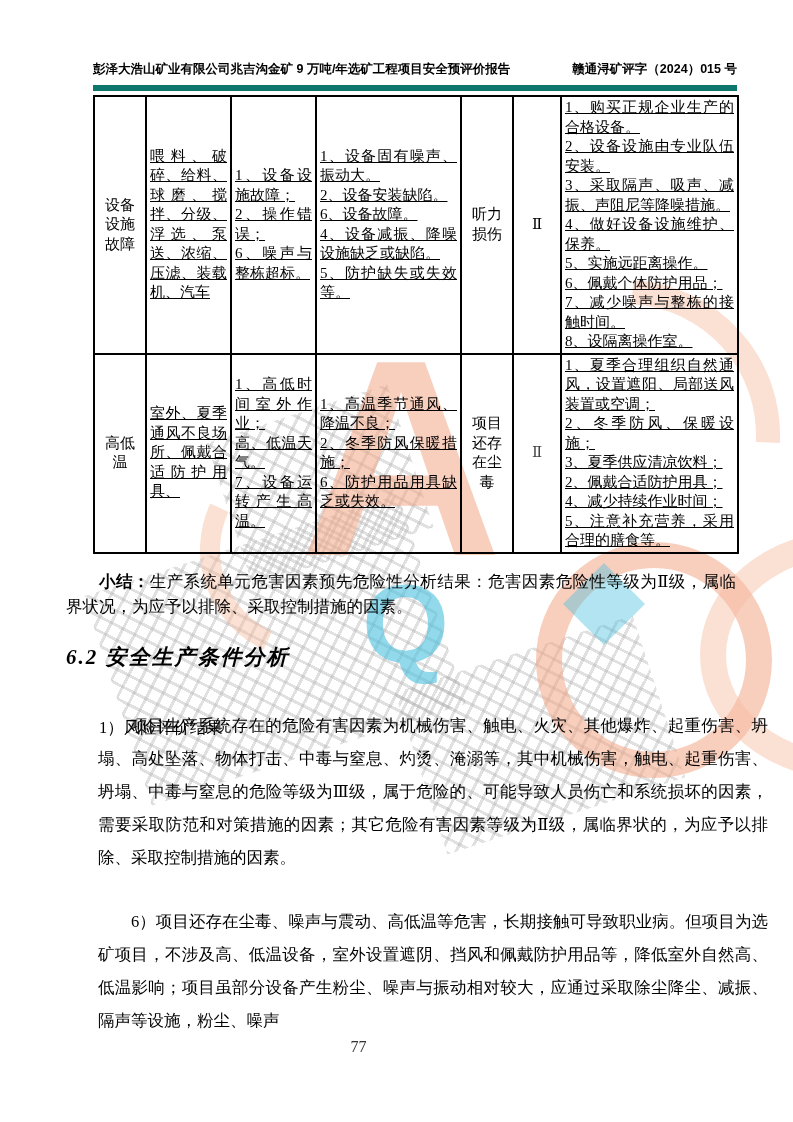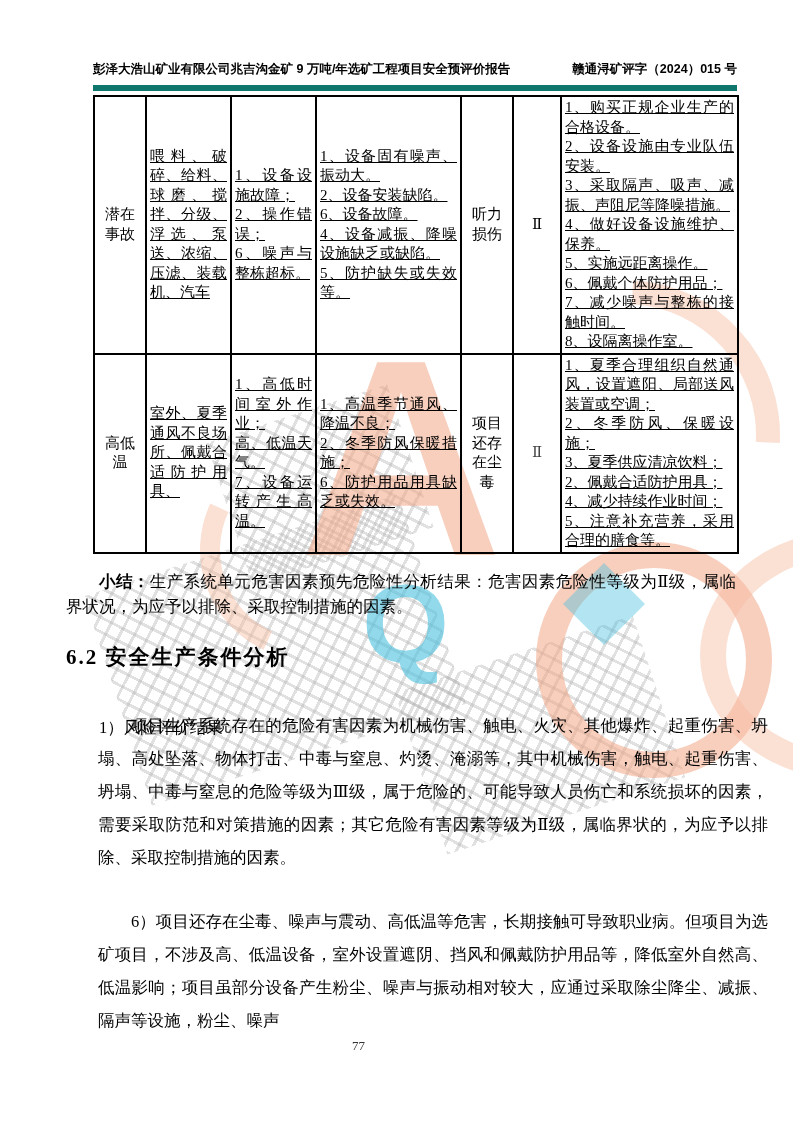--- a/index.html
+++ b/index.html
@@ -103,36 +103,36 @@
   td.grade-faint{opacity:.75;}
 
   .summary{
     position:absolute;left:66px;top:569px;width:670px;
     font-size:16.5px;line-height:25px;text-align:justify;text-indent:2em;
   }
   .summary b{font-weight:bold;}
 
   .sec-heading{
     position:absolute;left:66px;top:643px;
-    font-size:21px;font-weight:bold;letter-spacing:2px;
+    font-size:21px;font-weight:bold;letter-spacing:2px;font-style:italic;
   }
   .risk-item{
     position:absolute;left:66px;top:679px;width:670px;
     font-size:16.5px;line-height:33px;text-indent:2em;margin-top:32px;
   }
   .para{
     position:absolute;left:82px;width:670px;
     font-size:16.5px;line-height:33px;text-align:justify;text-indent:2em;margin-left:16px;
   }
   .para-1{top:709px;}
   .para-2{top:905px;}
 
   .page-number{
     position:absolute;left:0;top:1038px;width:717px;
-    text-align:center;font-size:13px;color:#333;
+    text-align:center;font-size:16px;color:#333;
   }
 </style>
 </head>
 <body>
 
 <div class="page">
 
   <div class="wm wm-hatch1 hatch"></div>
   <div class="wm wm-hatch2 hatch"></div>
   <div class="wm wm-hatch3 hatch"></div>
@@ -156,21 +156,21 @@
         <col style="width:52px">
           <col style="width:85px">
           <col style="width:85px">
         <col style="width:145px">
           <col style="width:52px">
           <col style="width:48px">
         <col style="width:177px">
       </colgroup>
       <tbody>
       <tr class="r1">
-        <td class="center">潜在事故</td>
+        <td class="center">设备设施故障</td>
         <td class="just vtop">喂料、破碎、给料、球磨、搅拌、分级、浮选、泵送、浓缩、压滤、装载机、汽车</td>
         <td class="just">1、设备设施故障；
 2、操作错误；
 6、噪声与整栋超标。</td>
         <td class="just">1、设备固有噪声、振动大。
 2、设备安装缺陷。
 6、设备故障。
 4、设备减振、降噪设施缺乏或缺陷。
 5、防护缺失或失效等。</td>
         <td class="center">听力损伤</td>

